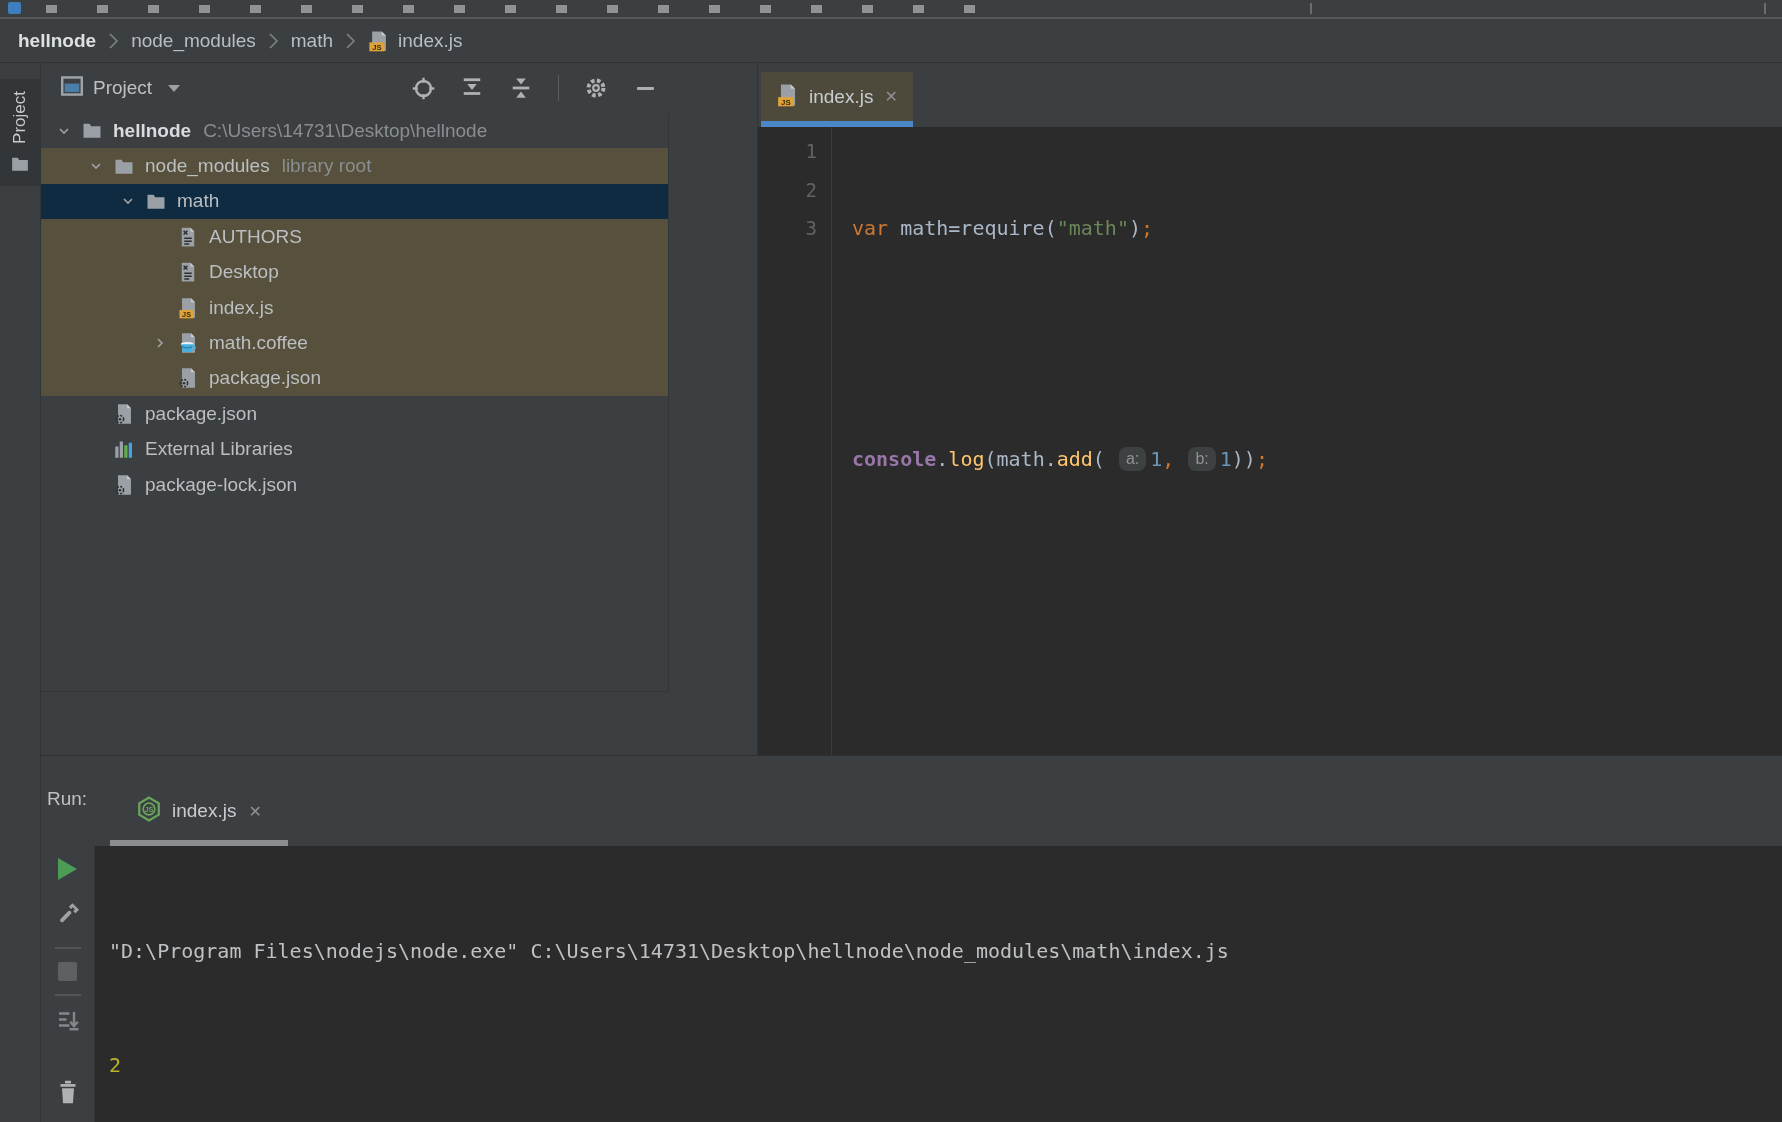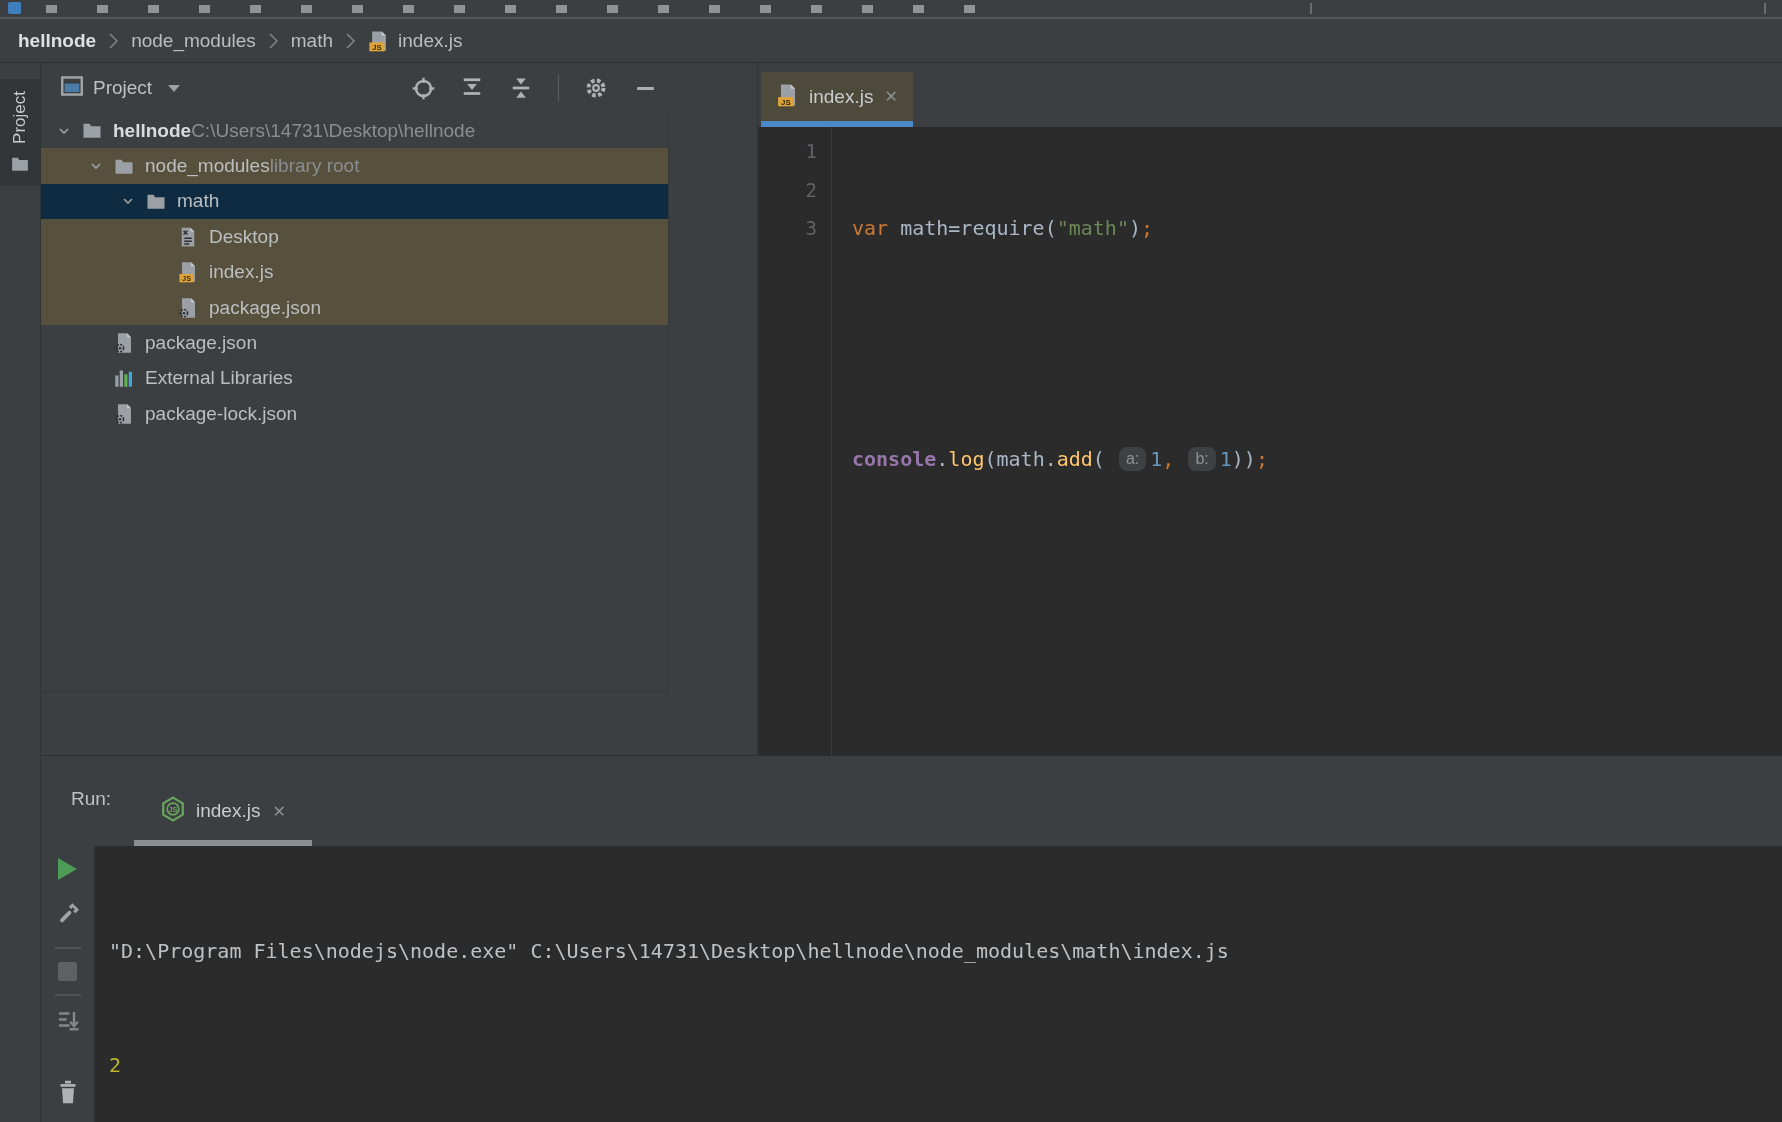--- a/index.html
+++ b/index.html
@@ -40,21 +40,21 @@
   .tree{position:absolute;left:0;top:50px;width:627px;height:578px;background:#3C3F41;
         border-right:1px solid #343637;border-bottom:1px solid #343637;}
   .trow{display:flex;align-items:center;height:35.4px;font-size:19px;color:#BBBFC2;cursor:default;}
   .trow.olive{background:#56503C;}
   .trow.sel{background:#0E2B42;}
   .ind{flex:0 0 auto;height:1px;}
   .i0{width:8px}.i1{width:40px}.i2{width:72px}.i3{width:104px}
   .chev{flex:0 0 30px;display:flex;justify-content:center;align-items:center;}
   .ticon{flex:0 0 26px;display:flex;justify-content:center;align-items:center;margin-right:8px;}
   .tlabel.bold{font-weight:bold;color:#D8DCDF;}
-  .tsuffix{color:#8A8E91;}
+  .tsuffix{margin-left:12px;color:#8A8E91;}
 
   
   .editor-wrap{position:absolute;left:757px;top:63px;right:0;height:692px;background:#3C3F41;border-left:1px solid #313435;}
   .tabbar{position:relative;height:64px;}
   .etab{position:absolute;left:3px;top:9px;height:55px;display:flex;align-items:center;gap:9px;
         padding:0 15px;background:#4D4A3C;border-bottom:6px solid #4A88C7;box-sizing:border-box;cursor:default;}
   .etab .lbl{font-size:19px;color:#C8CCCF;}
   .close-x{font-size:16px;color:#8F9294;margin-left:2px;}
   .editor{position:absolute;left:0;top:64px;right:0;bottom:0;background:#2B2B2B;display:flex;}
   .gutter{flex:0 0 74px;box-sizing:border-box;border-right:1px solid #3A3C3D;padding:5px 14px 0 0;
@@ -65,21 +65,21 @@
   .tk-pl{color:#A9B7C6;}
   .tk-str{color:#6A8759;}
   .tk-num{color:#6897BB;}
   .tk-fn{color:#FFC66D;}
   .tk-cls{color:#9876AA;font-weight:bold;}
   .tk-hint{display:inline-block;font-family:"Liberation Sans",sans-serif;font-size:16px;line-height:20px;
            background:#3E4142;color:#8E9294;border-radius:8px;padding:2px 7px;margin:0 4px 0 2px;vertical-align:2px;}
 
   
   .run{position:absolute;left:0;top:755px;right:0;height:367px;background:#3C3F41;border-top:1px solid #2D2F30;}
-  .run-header{position:absolute;left:58px;top:0;right:0;height:90px;}
+  .run-header{position:absolute;left:34px;top:0;right:0;height:90px;}
   .run-label{position:absolute;left:13px;top:32px;font-size:19px;color:#BDC1C4;}
   .run-tab{position:absolute;left:76px;top:26px;height:64px;display:flex;align-items:center;gap:10px;
            padding:0 26px;border-bottom:6px solid #8B8E90;box-sizing:border-box;cursor:default;}
   .run-tab .lbl{font-size:19px;color:#C8CCCF;}
   .run-toolbar{position:absolute;left:41px;top:90px;width:54px;bottom:0;box-sizing:border-box;border-right:1px solid #323435;
                display:flex;flex-direction:column;align-items:center;padding-top:12px;}
   .rt-sep{width:26px;height:2px;background:#525556;margin:13px 0;}
   .spacer{flex:1;}
   .run-console{position:absolute;left:95px;top:90px;right:0;bottom:0;background:#2B2B2B;
                padding:10px 0 0 14px;font-family:"DejaVu Sans Mono",monospace;font-size:20px;line-height:38px;
@@ -230,49 +230,81 @@
             </svg>
           </span>
         <span class="ticon">
             <svg width="20" height="17" viewBox="0 0 16 14">
               <path d="M1 13 V1.5 h5 l1.3 2 H15 V13z" fill="#9AA0A5"></path>
             </svg>
           </span>
         <span class="tlabel">math</span>
       </div>
 
-
       <div class="trow olive">
         <span class="ind i3"></span>
           <span class="chev"></span>
         <span class="ticon">
             <svg width="20" height="22" viewBox="0 0 16 17">
               <path d="M3 1 h7 l3 3 v12 H3z" fill="#9AA0A5"></path>
               <path d="M10 1 l3 3 h-3z" fill="#C6CBCE"></path>
               <path d="M4.5 3.5 l3 3 M7.5 3.5 l-3 3" stroke="#2E3133" stroke-width="1.3"></path>
               <path d="M5 9.5 h6 M5 11.8 h6 M5 14.1 h4" stroke="#2E3133" stroke-width="1.2"></path>
             </svg>
           </span>
+        <span class="tlabel">AUTHORS</span>
+      </div>
+
+      <div class="trow olive">
+        <span class="ind i3"></span>
+          <span class="chev"></span>
+        <span class="ticon">
+            <svg width="20" height="22" viewBox="0 0 16 17">
+              <path d="M3 1 h7 l3 3 v12 H3z" fill="#9AA0A5"></path>
+              <path d="M10 1 l3 3 h-3z" fill="#C6CBCE"></path>
+              <path d="M4.5 3.5 l3 3 M7.5 3.5 l-3 3" stroke="#2E3133" stroke-width="1.3"></path>
+              <path d="M5 9.5 h6 M5 11.8 h6 M5 14.1 h4" stroke="#2E3133" stroke-width="1.2"></path>
+            </svg>
+          </span>
         <span class="tlabel">Desktop</span>
       </div>
 
       <div class="trow olive">
         <span class="ind i3"></span>
           <span class="chev"></span>
         <span class="ticon">
             <svg width="21" height="22" viewBox="0 0 16 17">
               <path d="M3 1 h7 l3 3 v12 H3z" fill="#9AA0A5"></path>
               <path d="M10 1 l3 3 h-3z" fill="#C6CBCE"></path>
               <rect x="1" y="10" width="11" height="6.5" fill="#DFA33C"></rect>
               <text x="6.5" y="15.3" font-size="5.6" font-weight="bold" fill="#3B2F00" text-anchor="middle" font-family="Liberation Sans,sans-serif">JS</text>
             </svg>
           </span>
         <span class="tlabel">index.js</span>
       </div>
 
+      <div class="trow olive">
+        <span class="ind i3"></span>
+        <span class="chev">
+            <svg width="14" height="14" viewBox="0 0 14 14">
+              <path d="M5 3 l4 4 -4 4" stroke="#9DA0A2" stroke-width="1.7" fill="none"></path>
+            </svg>
+          </span>
+        <span class="ticon">
+            <svg width="21" height="22" viewBox="0 0 16 17">
+              <path d="M3 1 h7 l3 3 v12 H3z" fill="#9AA0A5"></path>
+              <path d="M10 1 l3 3 h-3z" fill="#C6CBCE"></path>
+              <ellipse cx="7" cy="9.3" rx="5" ry="1.6" fill="#E8F4F9"></ellipse>
+              <path d="M2.5 9.5 h9 l-1.2 6 h-6.6z" fill="#45AFE0"></path>
+              <path d="M11 10.5 c2.6 0 2.6 3.4 0 3.4" fill="none" stroke="#45AFE0" stroke-width="1.3"></path>
+              <path d="M3.2 11.5 c2 1 5.6 1 7.6 0" stroke="#2D7FA8" stroke-width="0.9" fill="none"></path>
+            </svg>
+          </span>
+        <span class="tlabel">math.coffee</span>
+      </div>
 
       <div class="trow olive">
         <span class="ind i3"></span>
           <span class="chev"></span>
         <span class="ticon">
             <svg width="21" height="22" viewBox="0 0 16 17">
               <path d="M3 1 h7 l3 3 v12 H3z" fill="#9AA0A5"></path>
               <path d="M10 1 l3 3 h-3z" fill="#C6CBCE"></path>
               <circle cx="4.5" cy="12.5" r="2.8" fill="none" stroke="#2E3133" stroke-width="1.2" stroke-dasharray="1.6 1"></circle>
               <circle cx="4.5" cy="12.5" r="1" fill="#2E3133"></circle>

